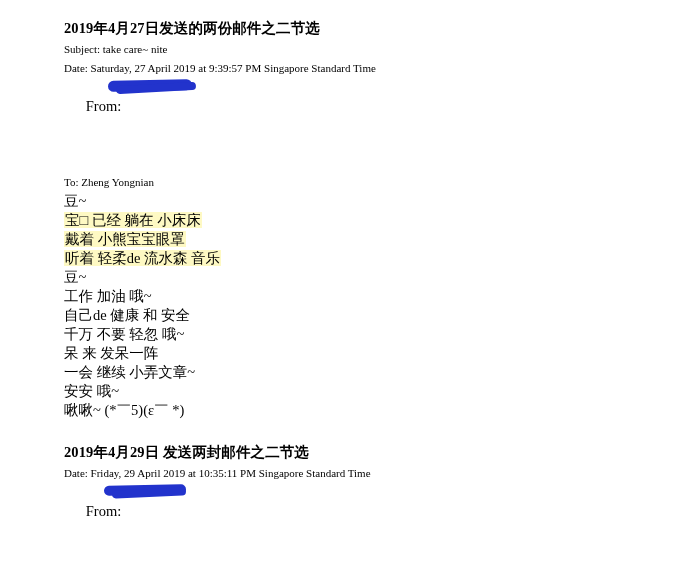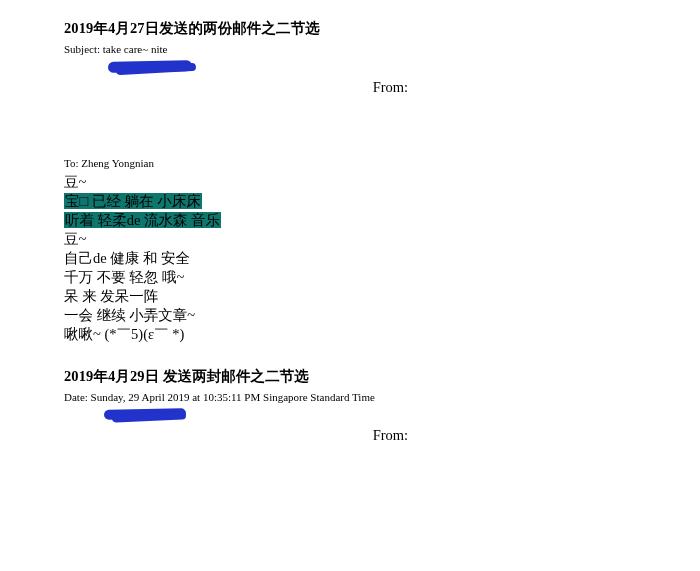--- a/index.html
+++ b/index.html
@@ -36,29 +36,28 @@
     line-height: 19px;
     white-space: pre;
   }
   .body-line {
     font-size: 14.5px;
     line-height: 19px;
     white-space: pre;
     min-height: 19px;
   }
   .hl {
-    background: #0f766e;
+    background: #fef9c3;
     padding: 0 1px;
   }
   .from-row {
     position: relative;
     font-size: 14.5px;
     line-height: 19px;
     white-space: pre;
-    text-align: center;
   }
   .redact {
     position: absolute;
     background: #2233cc;
     border-radius: 7px;
     transform: rotate(-1.2deg);
   }
   .redact.r1 {
     left: 44px;
     top: 2px;
@@ -89,43 +88,47 @@
   .gap-lg { height: 22px; }
 </style>
 </head>
 <body>
 
 <div class="page">
 
   <div class="section">
     <div class="section-title">2019年4月27日发送的两份邮件之二节选</div>
     <div class="meta-line">Subject: take care~ nite</div>
+    <div class="meta-line">Date: Saturday, 27 April 2019 at 9:39:57 PM Singapore Standard Time</div>
     <div class="from-row">
       <span>From:</span>
       <span class="redact r1"></span>
       <span class="redact r1b"></span>
     </div>
     <div class="meta-line">To: Zheng Yongnian</div>
 
     <div class="body-line"><span>豆~</span></div>
     <div class="body-line"><span class="hl">宝□ 已经 躺在 小床床</span></div>
+    <div class="body-line"><span class="hl">戴着 小熊宝宝眼罩</span></div>
     <div class="body-line"><span class="hl">听着 轻柔de 流水森 音乐</span></div>
     <div class="body-line"><span>豆~</span></div>
+    <div class="body-line"><span>工作 加油 哦~</span></div>
     <div class="body-line"><span>自己de 健康 和 安全</span></div>
     <div class="body-line"><span>千万 不要 轻忽 哦~</span></div>
     <div class="body-line"><span>呆 来 发呆一阵</span></div>
     <div class="body-line"><span>一会 继续 小弄文章~</span></div>
+    <div class="body-line"><span>安安 哦~</span></div>
     <div class="body-line"><span>啾啾~ (*￣5)(ε￣ *)</span></div>
   </div>
 
   <div class="gap-lg"></div>
 
   <div class="section">
     <div class="section-title">2019年4月29日 发送两封邮件之二节选</div>
-    <div class="meta-line">Date: Sunday, 29 April 2019 at 10:35:11 PM Singapore Standard Time</div>
+    <div class="meta-line">Date: Friday, 29 April 2019 at 10:35:11 PM Singapore Standard Time</div>
     <div class="from-row">
       <span>From:</span>
       <span class="redact r2"></span>
       <span class="redact r2b"></span>
     </div>
 
   </div>
 
 </div>
 

